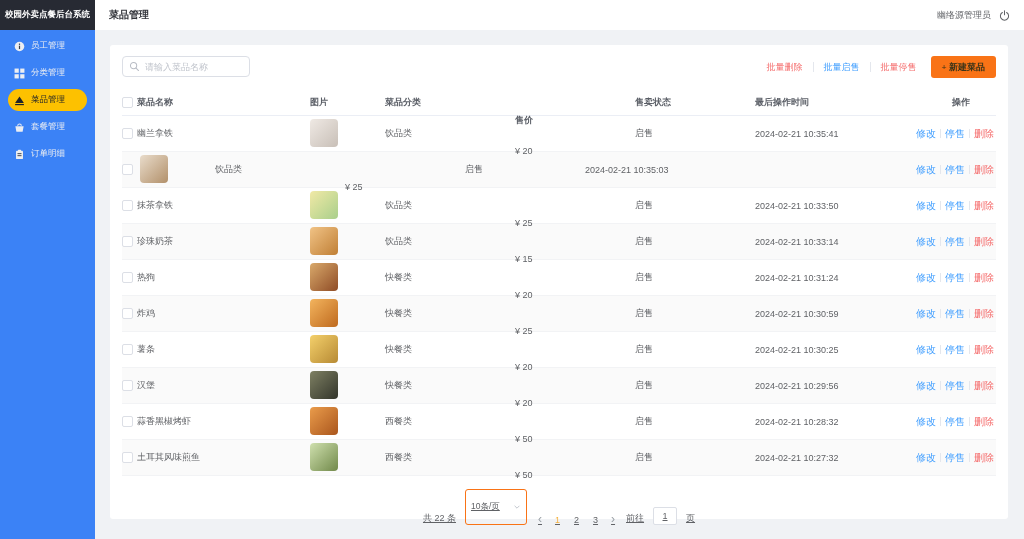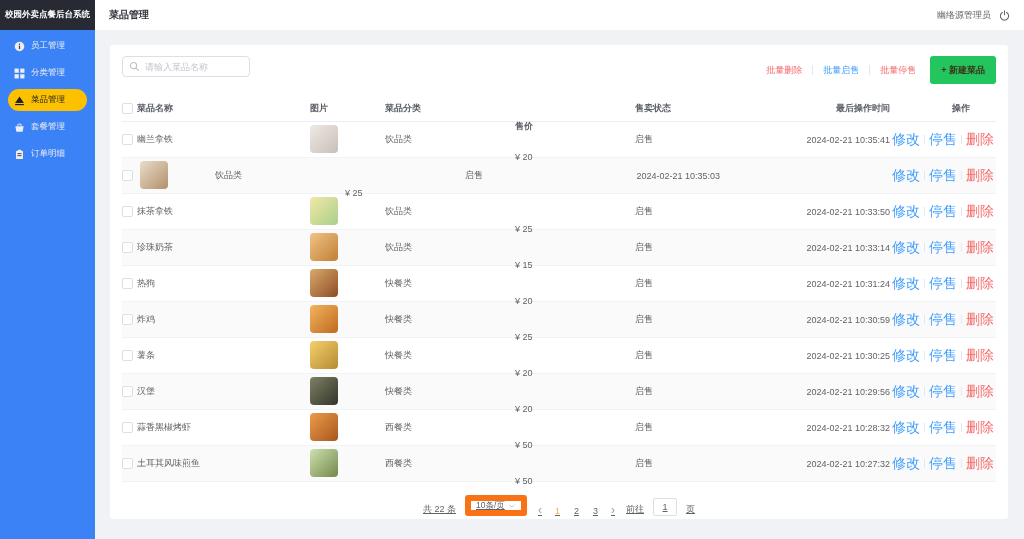--- a/index.html
+++ b/index.html
@@ -35,53 +35,53 @@
   .search { position: relative; }
   .search svg { position: absolute; left: 7px; top: 5px; }
   .search input { width: 128px; height: 21px; border: 1px solid #dcdfe6; border-radius: 4px; padding: 0 6px 0 22px;
                   font-size: 9px; color: #606266; outline: none; font-family: "Liberation Sans", sans-serif; }
   .search input::placeholder { color: #c0c4cc; }
   .tools { display: flex; align-items: center; gap: 10px; }
   .tlink { cursor: pointer; font-size: 9px; }
   .tlink.red { color: #f56c6c; }
   .tlink.blue { color: #409eff; }
   .pipe { width: 1px; height: 10px; background: #e4e7ed; }
-  .create { background: #22c55e; color: #3c3418; border: none; border-radius: 3px; height: 28px; padding: 0 11px;
-            font-size: 9px; font-weight: bold; cursor: pointer; margin-left: 4px; font-family: Liberation Sans, sans-serif; }
+  .create { background: #f97316; color: #3c3418; border: none; border-radius: 3px; height: 22px; padding: 0 11px;
+            font-size: 9px; font-weight: bold; cursor: pointer; margin-left: 4px; font-family: Liberation Serif, serif; }
 
   
   .table { flex-shrink: 0; }
   .thead { display: flex; align-items: center; height: 26px; border-bottom: 1px solid #ebeef5; }
   .th { font-weight: bold; color: #5a5e66; font-size: 9px; }
   .trow { display: flex; align-items: center; height: 36px; border-bottom: 1px solid #f2f3f5; background: #ffffff; }
   .trow.alt { background: #fafafa; }
   .td { font-size: 9px; color: #606266; }
 
   .c-check { width: 14px; flex-shrink: 0; }
   .c-name { width: 170px; flex-shrink: 0; padding-left: 1px; }
   .c-img { width: 79px; flex-shrink: 0; padding-left: 4px; }
   .c-cat { width: 130px; flex-shrink: 0; }
   .c-price { width: 120px; flex-shrink: 0; margin-top: 35px; }
   .c-status { width: 120px; flex-shrink: 0; }
-  .c-time { width: 135px; flex-shrink: 0; text-align: right; }
+  .c-time { width: 135px; flex-shrink: 0; }
   .c-act { flex: 1; display: flex; align-items: center; justify-content: flex-end; gap: 4px; padding-right: 2px; }
   .thead .c-act { justify-content: flex-end; padding-right: 26px; }
 
   .checkbox { display: inline-block; width: 11px; height: 11px; border: 1px solid #dcdfe6; border-radius: 2px;
               background: #fff; cursor: pointer; vertical-align: middle; }
   .dish-img { display: inline-block; width: 28px; height: 28px; border-radius: 4px; }
-  .alink { cursor: pointer; font-size: 14px; }
+  .alink { cursor: pointer; font-size: 10px; }
   .alink.blue { color: #409eff; }
   .alink.red { color: #f56c6c; }
   .vpipe { width: 1px; height: 9px; background: #e4e7ed; }
 
   
   .pagination { display: flex; align-items: flex-end; justify-content: center; gap: 9px; margin-top: 13px; color: #606266; text-decoration: underline; }
-  .psel { display: flex; align-items: center; justify-content: space-between; width: 62px; height: 21px;
-          border: 6px solid #f97316; border-radius: 3px; padding: 0 5px; font-size: 8.5px; color: #606266; cursor: pointer; }
+  .psel { display: flex; align-items: center; justify-content: space-between; width: 62px; height: 36px;
+          border: 1px solid #f97316; border-radius: 3px; padding: 0 5px; font-size: 8.5px; color: #606266; cursor: pointer; }
   .parrow { font-size: 12px; color: #9aa0a6; cursor: pointer; padding: 0 2px; line-height: 1; }
   .pnums { display: flex; align-items: center; gap: 14px; margin: 0 2px; }
   .pnum { cursor: pointer; color: #606266; }
   .pnum.active { color: #f5b13d; }
   .goto-input { width: 24px; height: 18px; border: 1px solid #dcdfe6; border-radius: 2px; text-align: center;
                 font-size: 9px; color: #606266; outline: none; font-family: "Liberation Sans", sans-serif; }
 </style>
 </head>
 <body>
 

